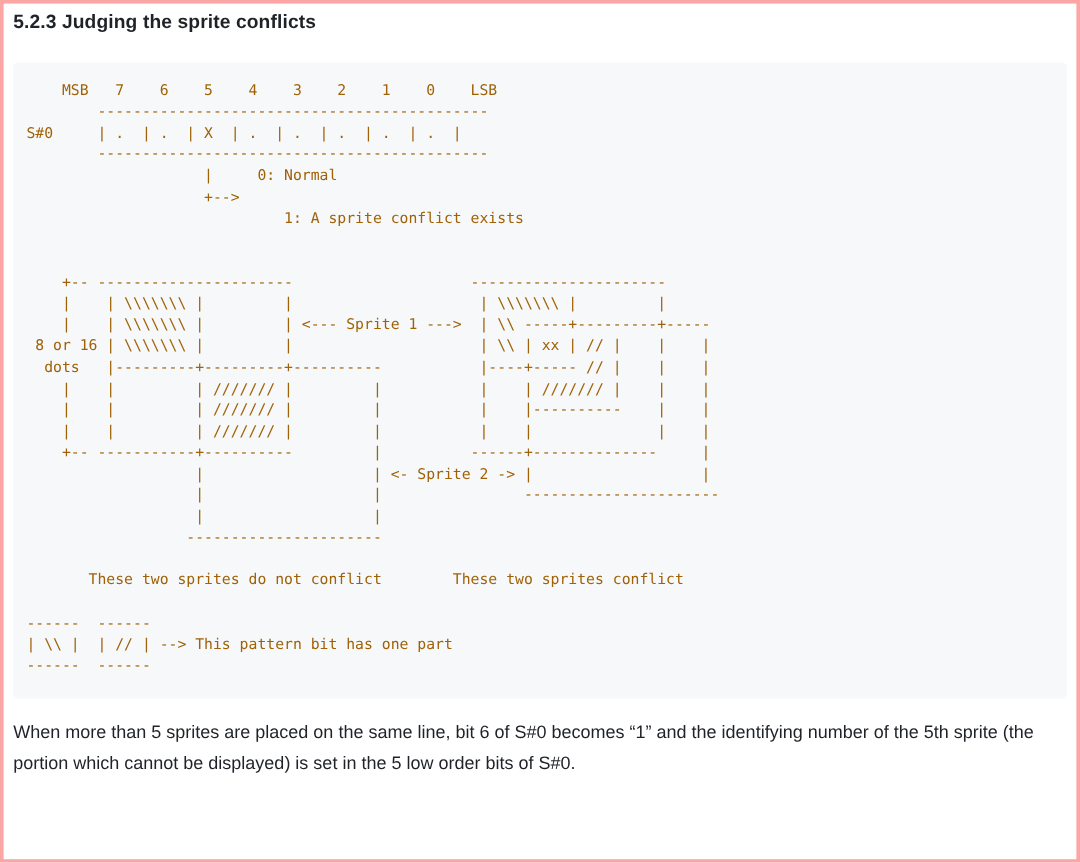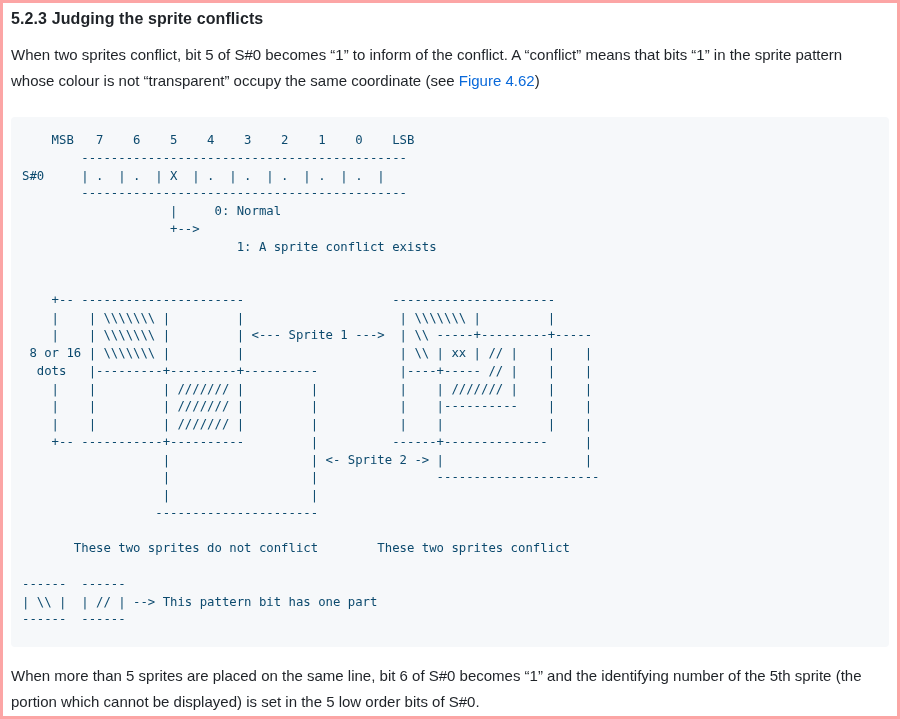--- a/index.html
+++ b/index.html
@@ -21,35 +21,34 @@
   p.fig-caption{
     font-size:13.5px;font-weight:700;font-style:italic;margin:20px 0 0 0;line-height:17px;
   }
   pre.codeblock{
     margin:23px 0 0 0;
     background:#f6f8fa;
     border-radius:4px;
     padding:15px 12px 18px 11px;
     font-family:"DejaVu Sans Mono","Liberation Mono",monospace;
     font-size:12.3px;line-height:17.75px;
-    color:#0c4a6e;
+    color:#a16207;
     white-space:pre;
     overflow:hidden;
   }
   p.closing{margin-top:16px;}
 </style>
 </head>
 <body>
 
 <div class="page">
   <div class="inner">
 
     <h3 class="heading">5.2.3 Judging the sprite conflicts</h3>
 
-    <p class="body-text"><span>When two sprites conflict, bit 5 of S#0 becomes “1” to inform of the conflict. A “conflict” means that bits “1” in the sprite pattern whose colour is not “transparent” occupy the same coordinate (see </span><a href="#">Figure 4.62</a><span>)</span></p>
 
 
     <pre class="codeblock">    MSB   7    6    5    4    3    2    1    0    LSB
         --------------------------------------------
 S#0     | .  | .  | X  | .  | .  | .  | .  | .  |
         --------------------------------------------
                     |     0: Normal
                     +--&gt;
                              1: A sprite conflict exists
 

